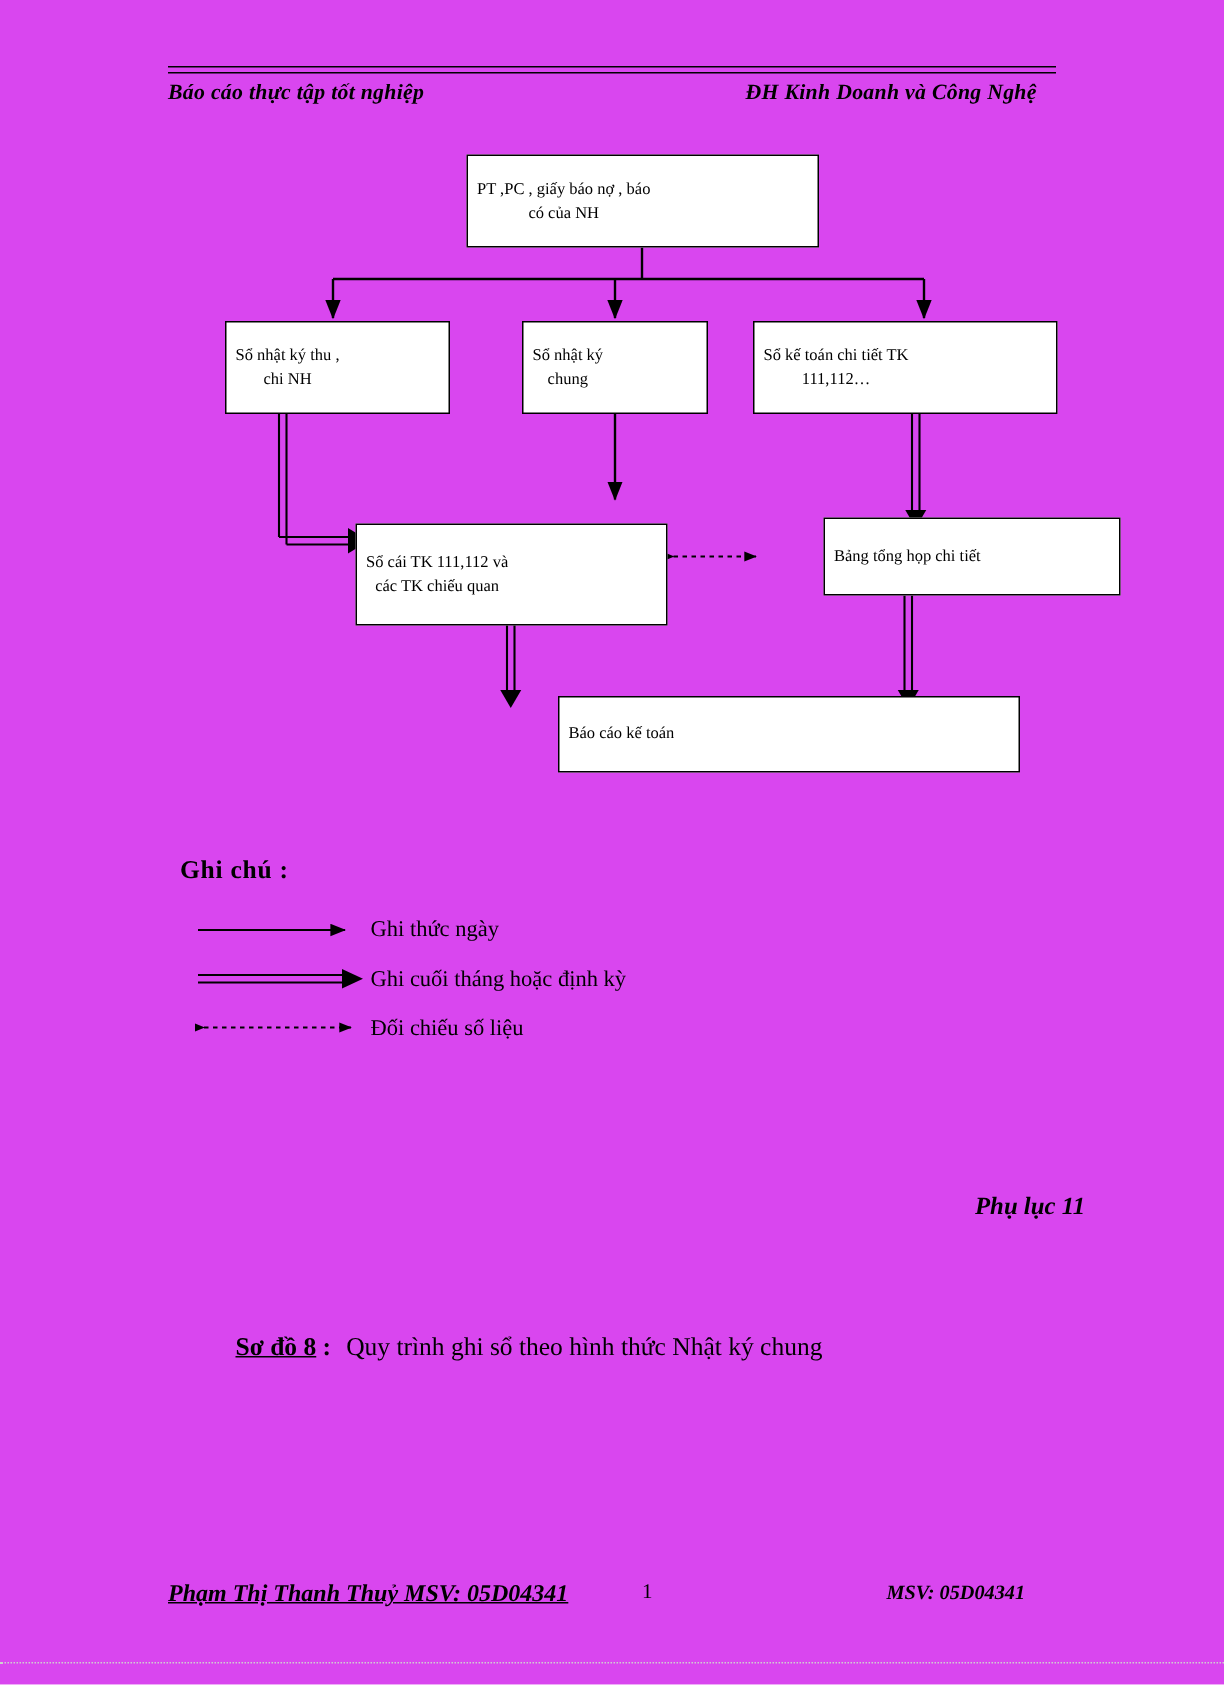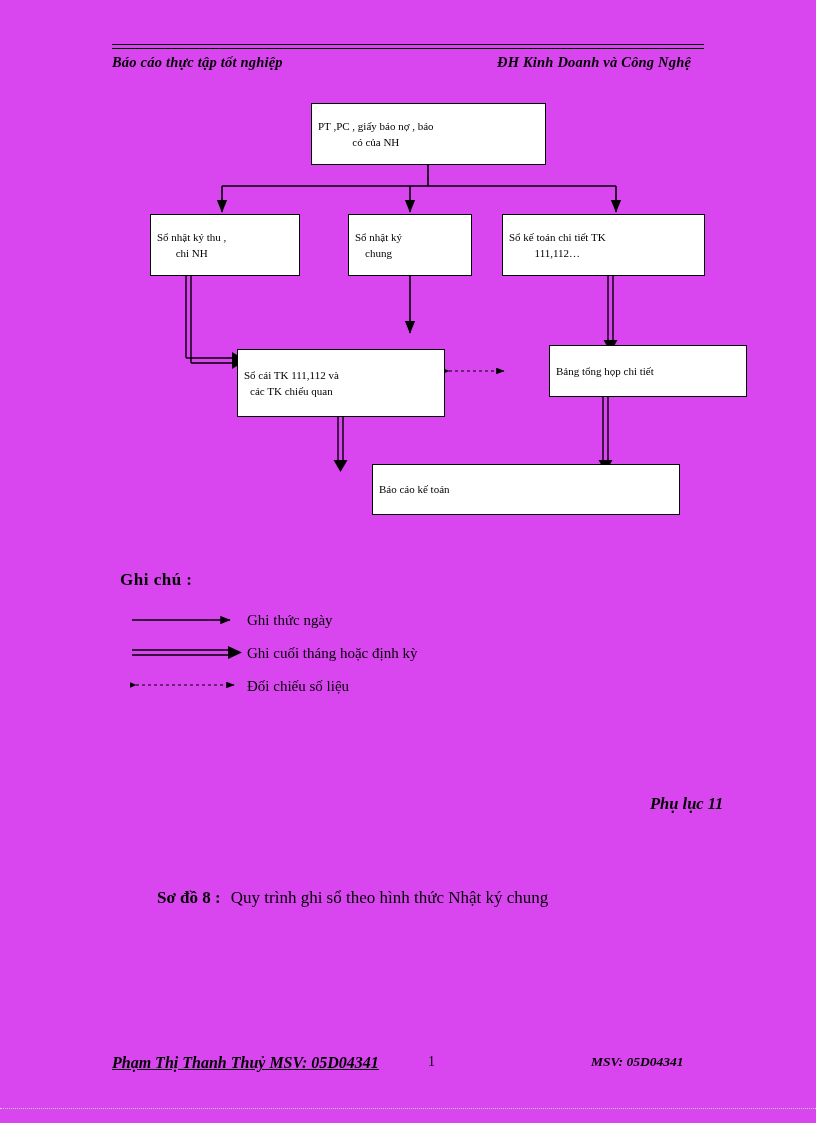--- a/index.html
+++ b/index.html
@@ -117,20 +117,21 @@
   }
   .sodo-wrap {
     position: absolute;
     left: 157px;
     top: 888px;
     font-size: 17px;
     white-space: nowrap;
   }
   .sodo-label {
     font-weight: bold;
+    text-decoration: underline;
   }
   .sodo-colon { font-weight: bold; }
   .sodo-text { padding-left: 10px; }
 
   
   .footer-left {
     position: absolute;
     left: 112px;
     top: 1054px;
     font-size: 16px;

